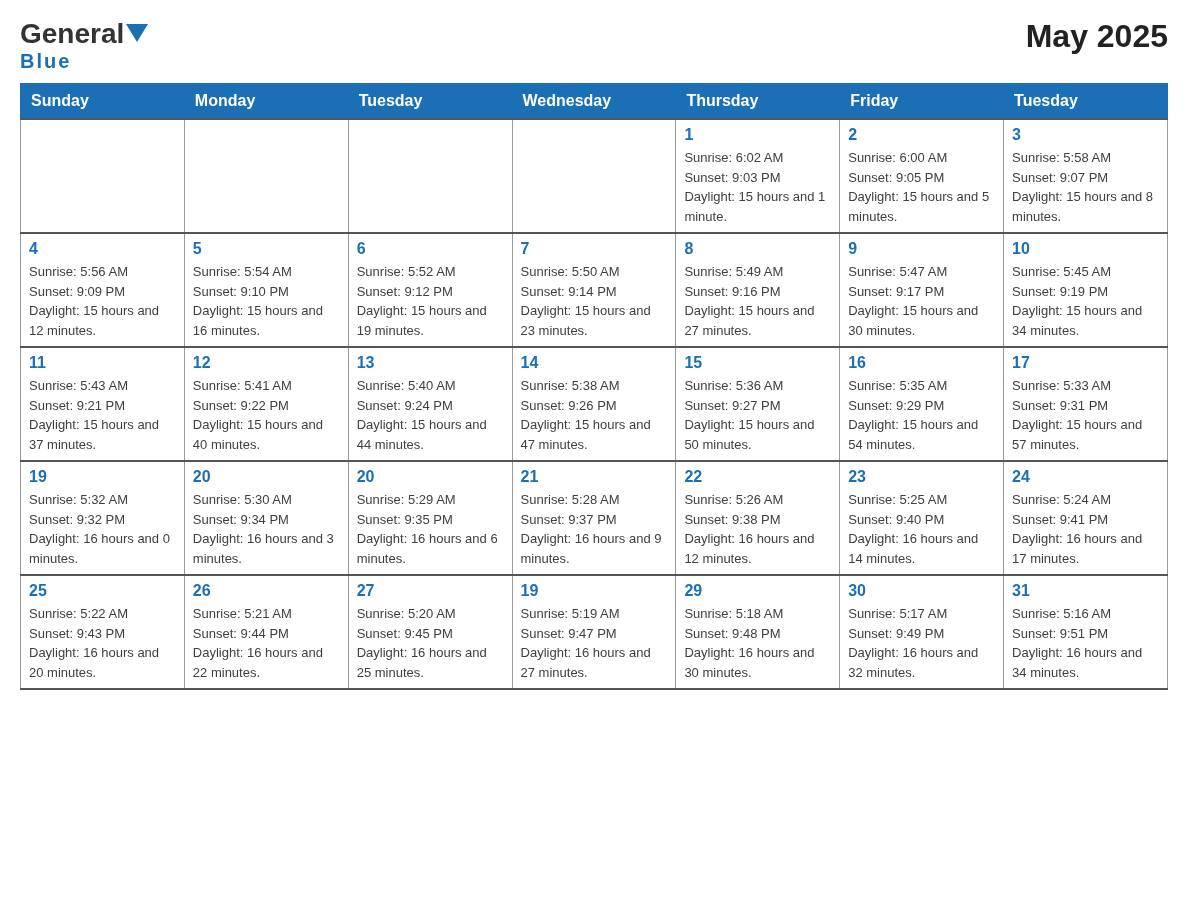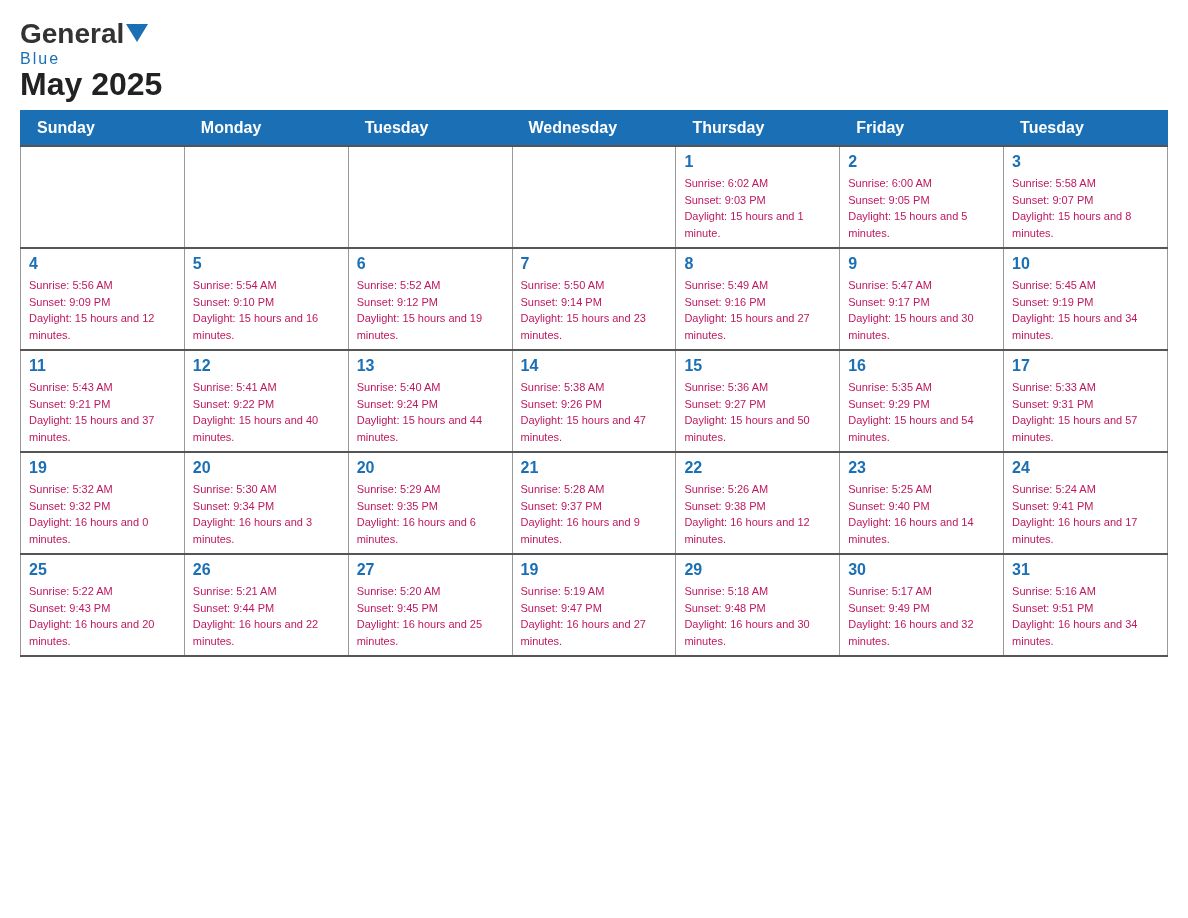--- a/index.html
+++ b/index.html
@@ -8,37 +8,36 @@
       background: #fff;
       padding: 20px;
       width: 1188px;
       min-height: 918px;
     }
     .header {
       display: flex;
       justify-content: space-between;
       align-items: flex-start;
       margin-bottom: 10px;
-      flex-direction: column;
     }
     .logo {
       display: flex;
       flex-direction: column;
       align-items: flex-start;
     }
     .logo-text {
       font-size: 28px;
       font-weight: bold;
       color: #333;
       line-height: 1;
     }
     .logo-underline {
       color: #1a6fb5;
-      font-size: 16px;
-      font-weight: normal;
+      font-size: 20px;
+      font-weight: bold;
       margin-top: 2px;
       letter-spacing: 2px;
     }
     .title-section {
       text-align: right;
     }
     .month-year {
       font-size: 32px;
       font-weight: bold;
       color: #222;
@@ -52,21 +51,21 @@
     .calendar {
       width: 100%;
       border-collapse: collapse;
       margin-top: 10px;
     }
     .calendar th {
       background-color: #1a6fb5;
       color: #fff;
       font-size: 16px;
       font-weight: bold;
-      padding: 8px 16px;
+      padding: 8px 10px;
       text-align: left;
       border: 1px solid #1a6fb5;
     }
     .calendar td {
       border: 1px solid #999;
       vertical-align: top;
       padding: 6px 8px;
       width: calc(100% / 7);
       min-height: 100px;
       font-size: 13px;
@@ -76,22 +75,22 @@
       border-bottom: 2px solid #555;
     }
     .day-number {
       font-size: 16px;
       font-weight: bold;
       color: #1a6fb5;
       margin-bottom: 4px;
       display: block;
     }
     .day-info {
-      font-size: 11px;
-      color: #be185d;
+      font-size: 13px;
+      color: #404040;
       line-height: 1.5;
     }
     .empty-cell {
       background: #fff;
     }
   </style>
 </head>
 <body>
 
 <div class="header">

